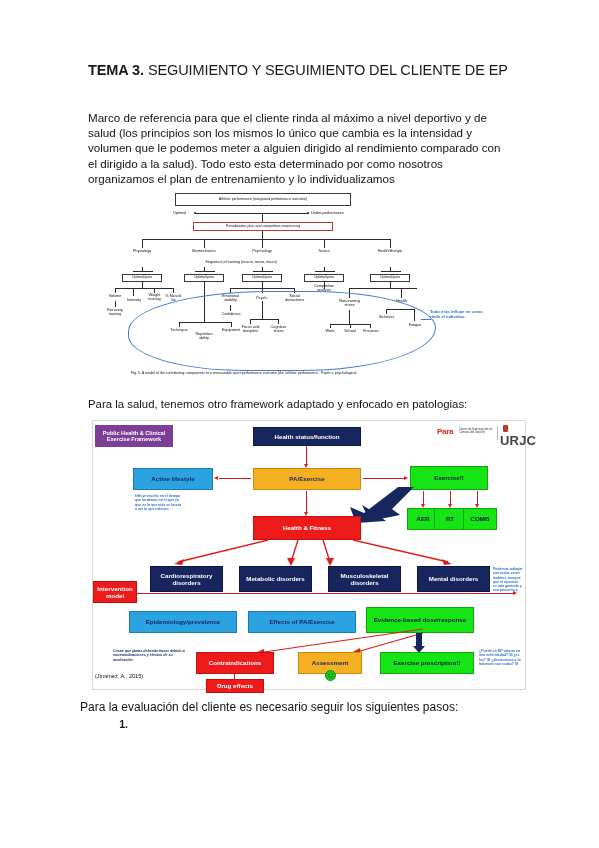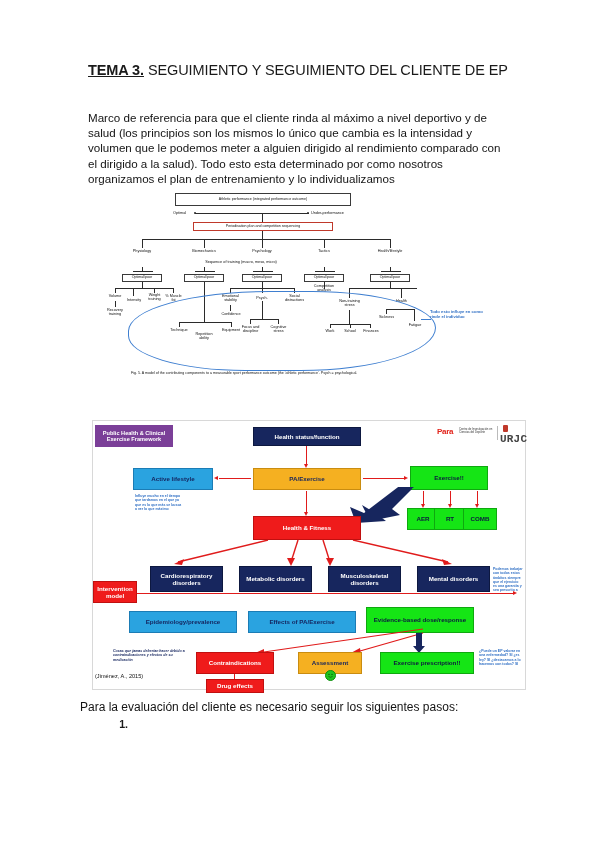--- a/index.html
+++ b/index.html
@@ -1,21 +1,21 @@
 <!DOCTYPE html>
 <html><head>
 <meta charset="utf-8">
 <style>
   html,body{margin:0;padding:0;background:#fff;}
   body{width:599px;height:848px;font-family:"Liberation Sans",sans-serif;color:#1a1a1a;}
   .page{position:relative;width:599px;height:848px;overflow:hidden;}
 
   
   .title{position:absolute;left:88px;top:62px;width:430px;font-size:14.5px;letter-spacing:-0.1px;}
-  .title b{font-weight:bold;text-decoration:underline;}
+  .title b{font-weight:bold;}
   .para{position:absolute;font-size:11.6px;line-height:15.2px;color:#141414;}
   #intro-para{left:88px;top:110px;width:424px;}
   #health-para{left:88px;top:397px;width:430px;font-size:11.4px;}
   #steps-intro{left:80px;top:700px;width:430px;font-size:12px;}
   .ol{position:absolute;left:88px;top:716px;width:430px;font-size:11.4px;line-height:15.4px;}
   .ol .li{display:flex;gap:9px;padding-left:26px;}
   .ol .num{width:14px;flex:none;text-align:right;font-weight:bold;font-size:10.6px;padding-top:1px;}
   .ol .txt{flex:1;}
 
   
@@ -53,21 +53,21 @@
   #fig2 .arv{width:1.4px;}
   #fig2 .arh{height:1.4px;}
   #fig2 .head{position:absolute;width:0;height:0;}
   #fig2 .hd{border-left:2.6px solid transparent;border-right:2.6px solid transparent;border-top:4px solid #e01b1b;}
   #fig2 .hl{border-top:2.6px solid transparent;border-bottom:2.6px solid transparent;border-right:4px solid #e01b1b;}
   #fig2 .hr{border-top:2.6px solid transparent;border-bottom:2.6px solid transparent;border-left:4px solid #e01b1b;}
   #fig2 .gar{position:absolute;background:#15e515;}
   #fig2 .smiley{position:absolute;width:9px;height:9px;border-radius:50%;background:#1fc41f;border:1px solid #0c8f0c;}
   #fig2 .logo-cide{position:absolute;font-size:8px;font-weight:bold;color:#e2231a;letter-spacing:-0.3px;}
   #fig2 .logo-sub{position:absolute;font-size:2.8px;color:#333;line-height:1.15;width:44px;}
-  #fig2 .logo-urjc{position:absolute;font-size:11px;font-weight:bold;color:#444;letter-spacing:0.2px;font-family:Liberation Mono, monospace;}
+  #fig2 .logo-urjc{position:absolute;font-size:13px;font-weight:bold;color:#444;letter-spacing:0.2px;}
   #fig2 .crest{position:absolute;width:5px;height:7px;background:#c0392b;border-radius:1px;}
   #fig2 .divider{position:absolute;width:1px;background:#bbb;}
 </style>
 </head>
 <body>
 
 <div class="page">
 
   <div class="title">
     <b>TEMA 3.</b><span> SEGUIMIENTO Y SEGUIMIENTO DEL CLIENTE DE EP</span>
@@ -183,20 +183,21 @@
     <div class="lbl" style="left:243px;top:122px;width:25px;">Sickness</div>
     <div class="lbl" style="left:272px;top:130px;width:24px;">Fatigue</div>
 
     <div class="blob"></div>
     <div class="bluearrow"></div>
     <div class="note">Todo esto influye en como rinde el individuo</div>
 
     <div class="cap">Fig. 5. A model of the contributing components to a measurable sport performance outcome (the 'athletic performance'. Psych = psychological.</div>
   </div>
 
+  <div class="para" id="health-para">Para la salud, tenemos otro framework adaptado y enfocado en patologias:</div>
 
   <div class="fig" id="fig2">
 
     <div class="b purple" style="left:2px;top:4px;width:78px;height:22px;">Public Health &amp; Clinical Exercise Framework</div>
     <div class="logo-cide" style="left:344px;top:6px;">Para</div>
     <div class="logo-sub" style="left:366px;top:7px;">Centro de Investigación en Ciencias del Deporte</div>
     <div class="divider" style="left:404px;top:5px;height:14px;"></div>
     <div class="crest" style="left:410px;top:4px;"></div>
     <div class="logo-urjc" style="left:407px;top:12px;">URJC</div>
 

